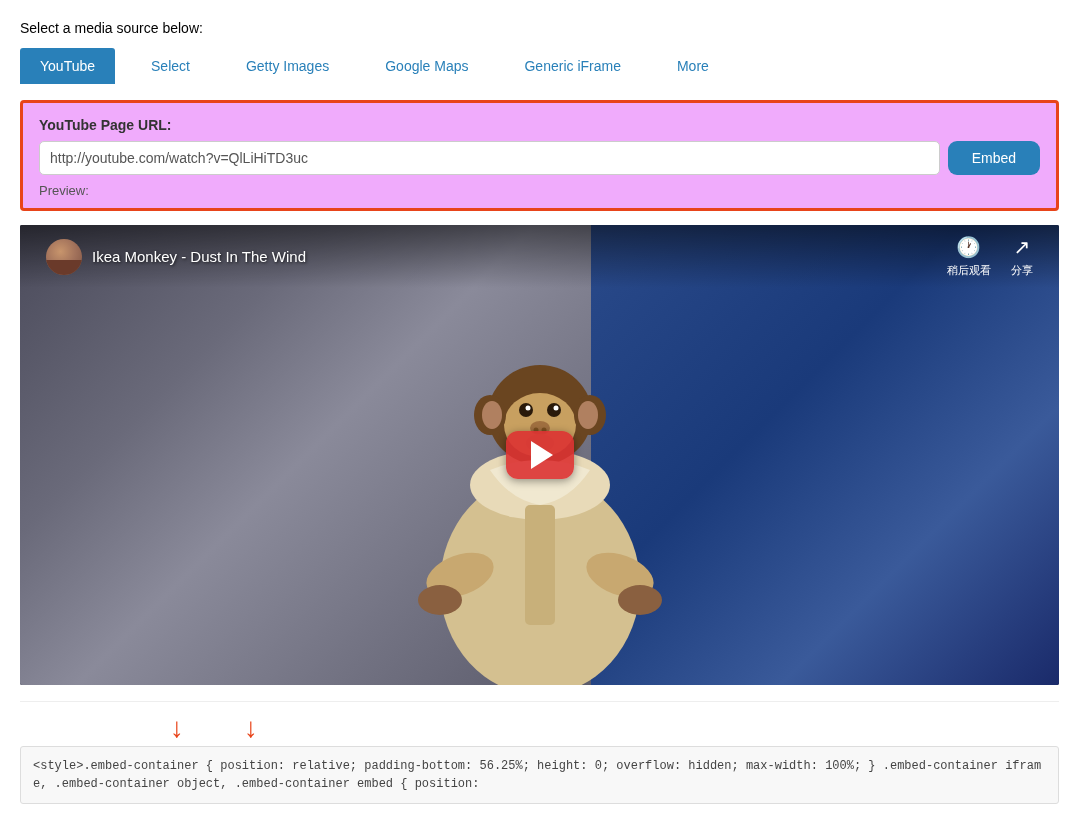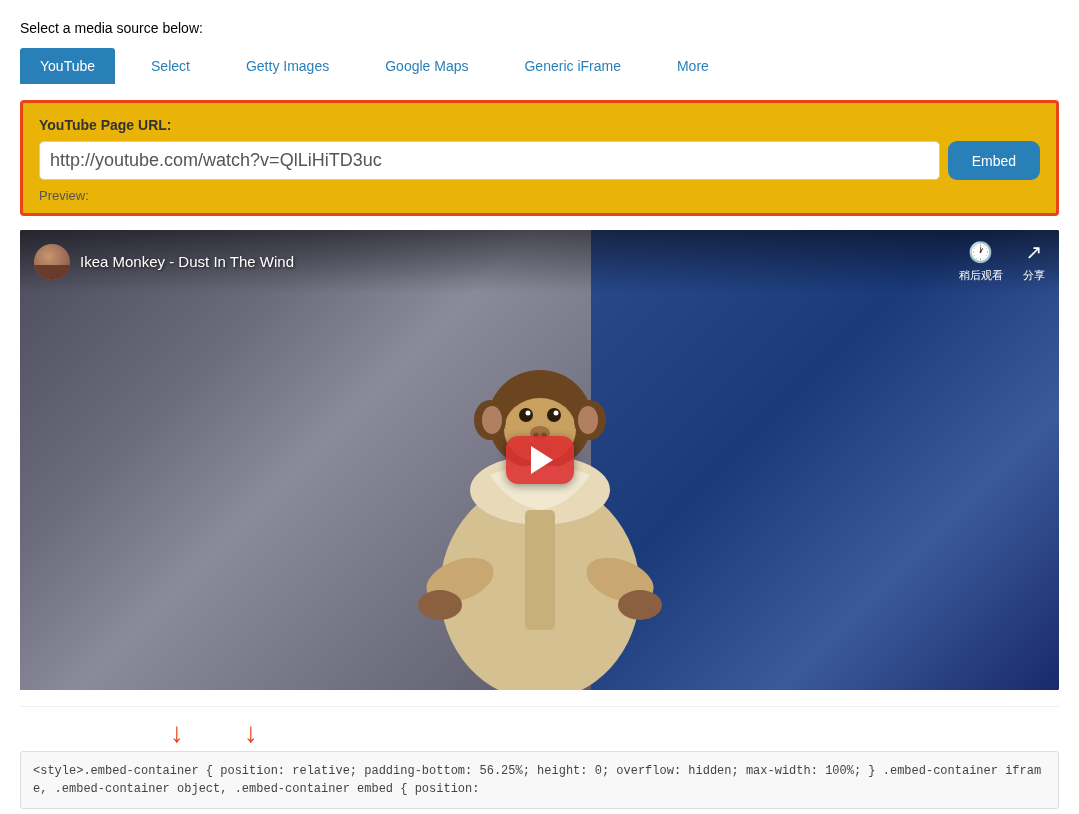--- a/index.html
+++ b/index.html
@@ -37,21 +37,21 @@
     .tab-item.active {
       background: #2980b9;
       color: #fff;
       border-radius: 3px 3px 0 0;
     }
 
     
     .url-panel {
       border: 3px solid #e8441a;
       border-radius: 4px;
-      background: #eab308;
+      background: #f0abfc;
       padding: 14px 16px 10px 16px;
       margin-bottom: 14px;
     }
 
     .url-panel-label {
       font-size: 14px;
       font-weight: bold;
       color: #333;
       margin-bottom: 8px;
     }
@@ -59,21 +59,21 @@
     .url-input-row {
       display: flex;
       gap: 8px;
     }
 
     .url-input {
       flex: 1;
       padding: 8px 10px;
       border: 1px solid #ccc;
       border-radius: 5px;
-      font-size: 18px;
+      font-size: 14px;
       color: #555;
       background: #fff;
       outline: none;
     }
 
     .embed-button {
       background: #2980b9;
       color: #fff;
       border: none;
       border-radius: 9px;
@@ -124,21 +124,21 @@
       height: 100%;
       background: linear-gradient(135deg, #2a4a8a 0%, #1a3a7a 40%, #3a5a9a 70%, #1a2a6a 100%);
     }
 
     
     .video-topbar {
       position: absolute;
       top: 0; left: 0; right: 0;
       display: flex;
       align-items: center;
-      padding: 10px 14px;
+      padding: 10px 26px;
       background: linear-gradient(to bottom, rgba(0,0,0,0.5) 0%, transparent 100%);
     }
 
     .video-avatar {
       width: 36px;
       height: 36px;
       border-radius: 50%;
       background: radial-gradient(circle at 40% 35%, #c8956c 0%, #a0705a 50%, #7a5040 100%);
       margin-right: 10px;
       flex-shrink: 0;

